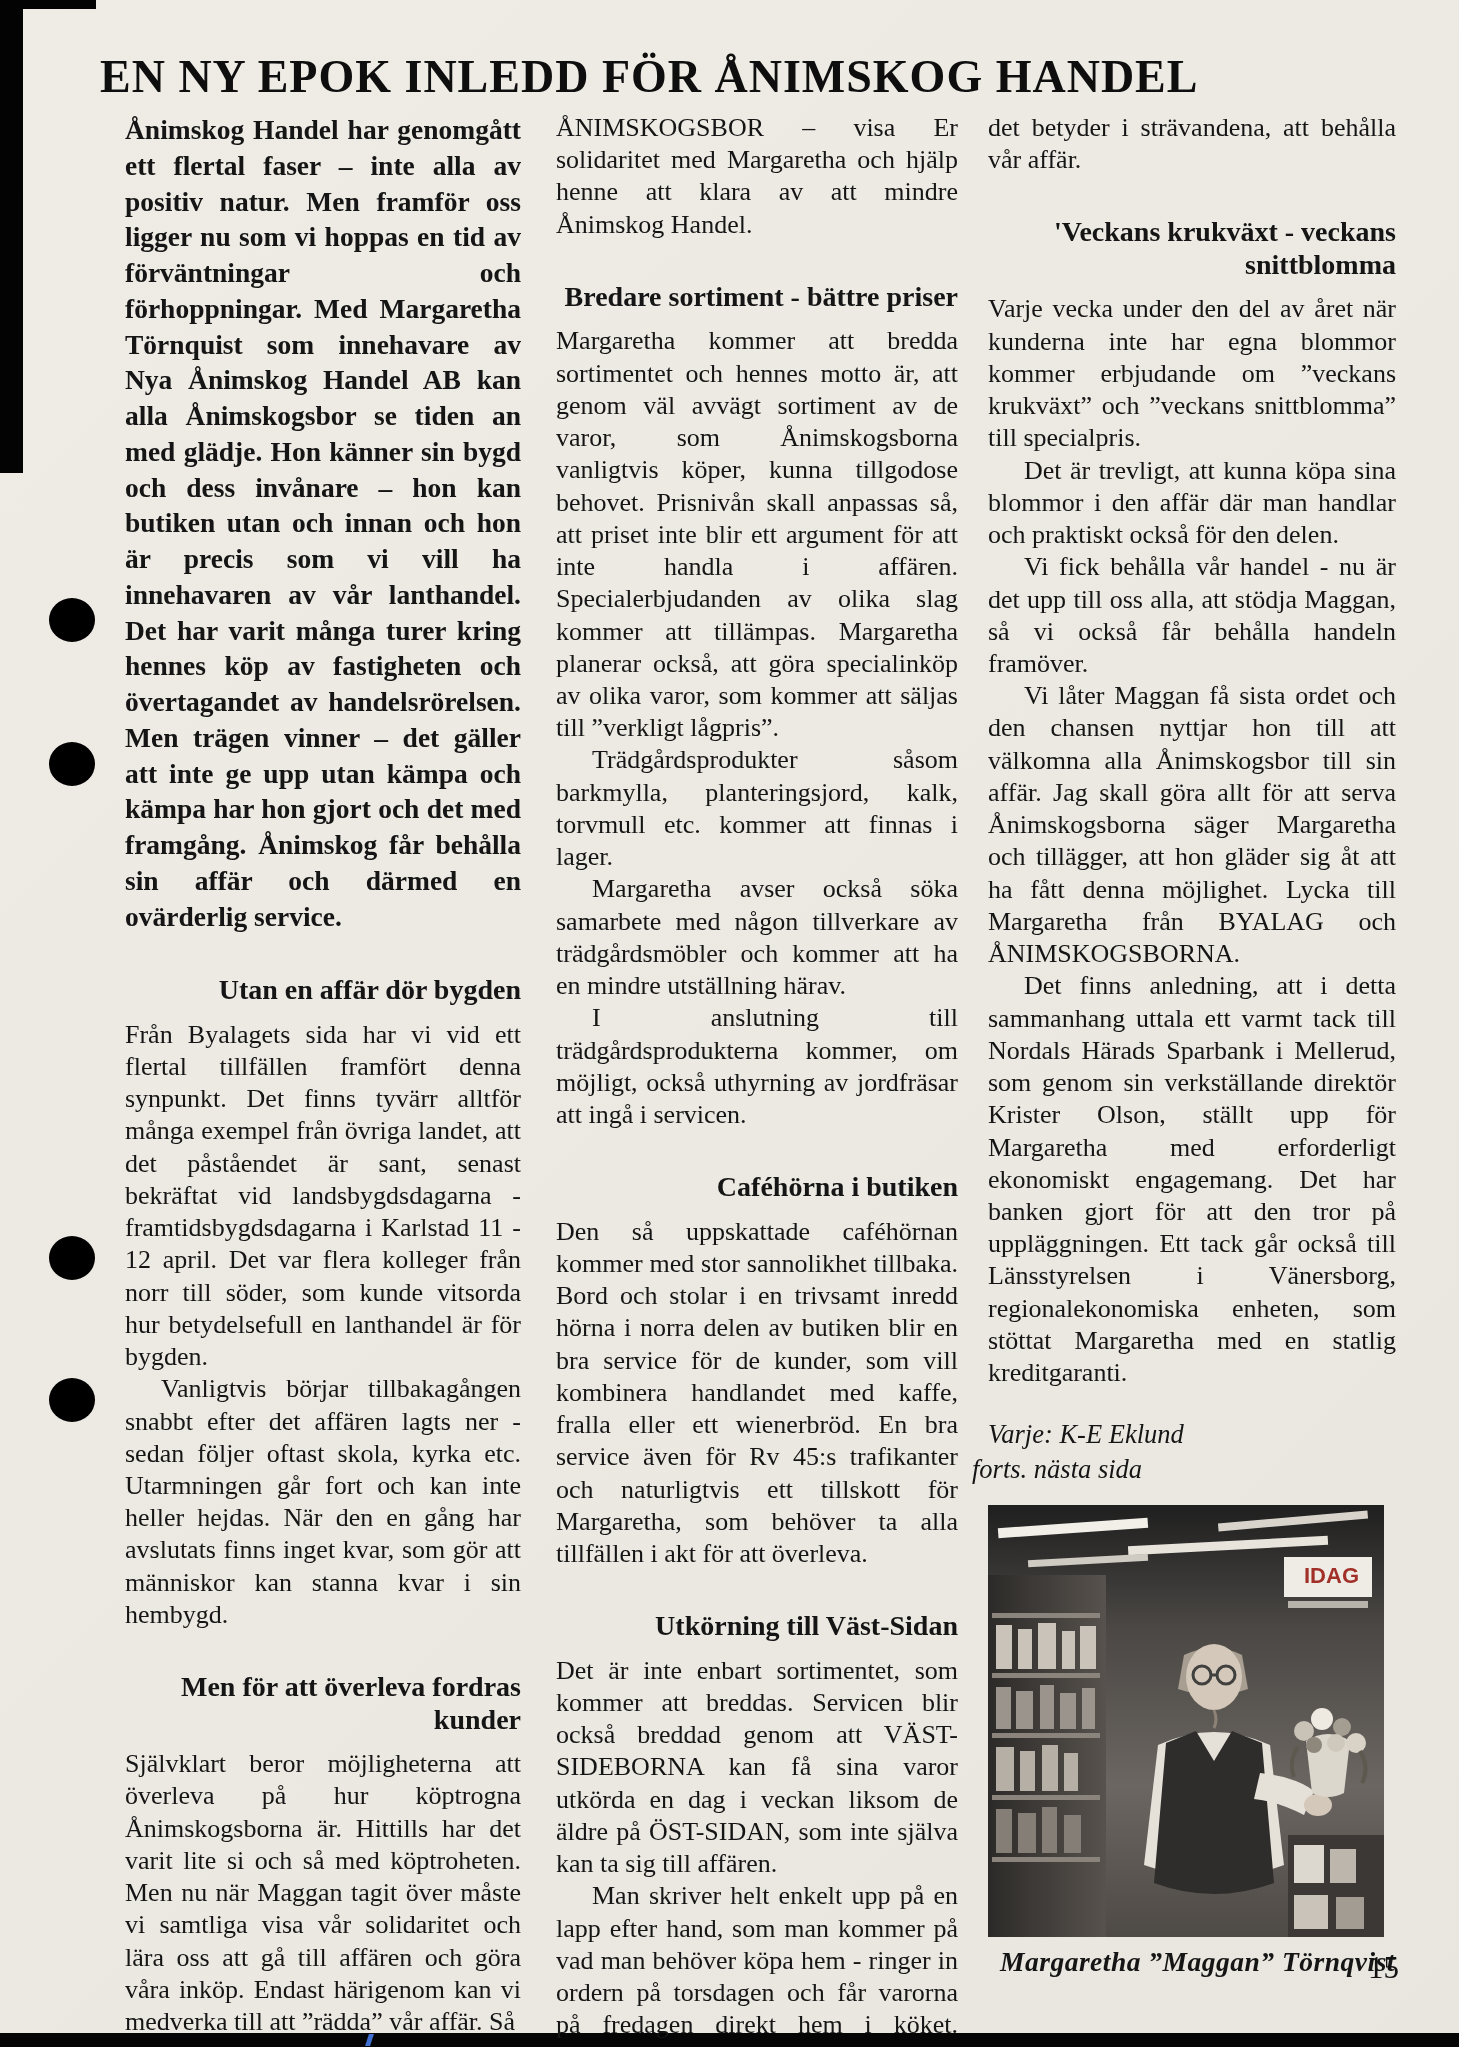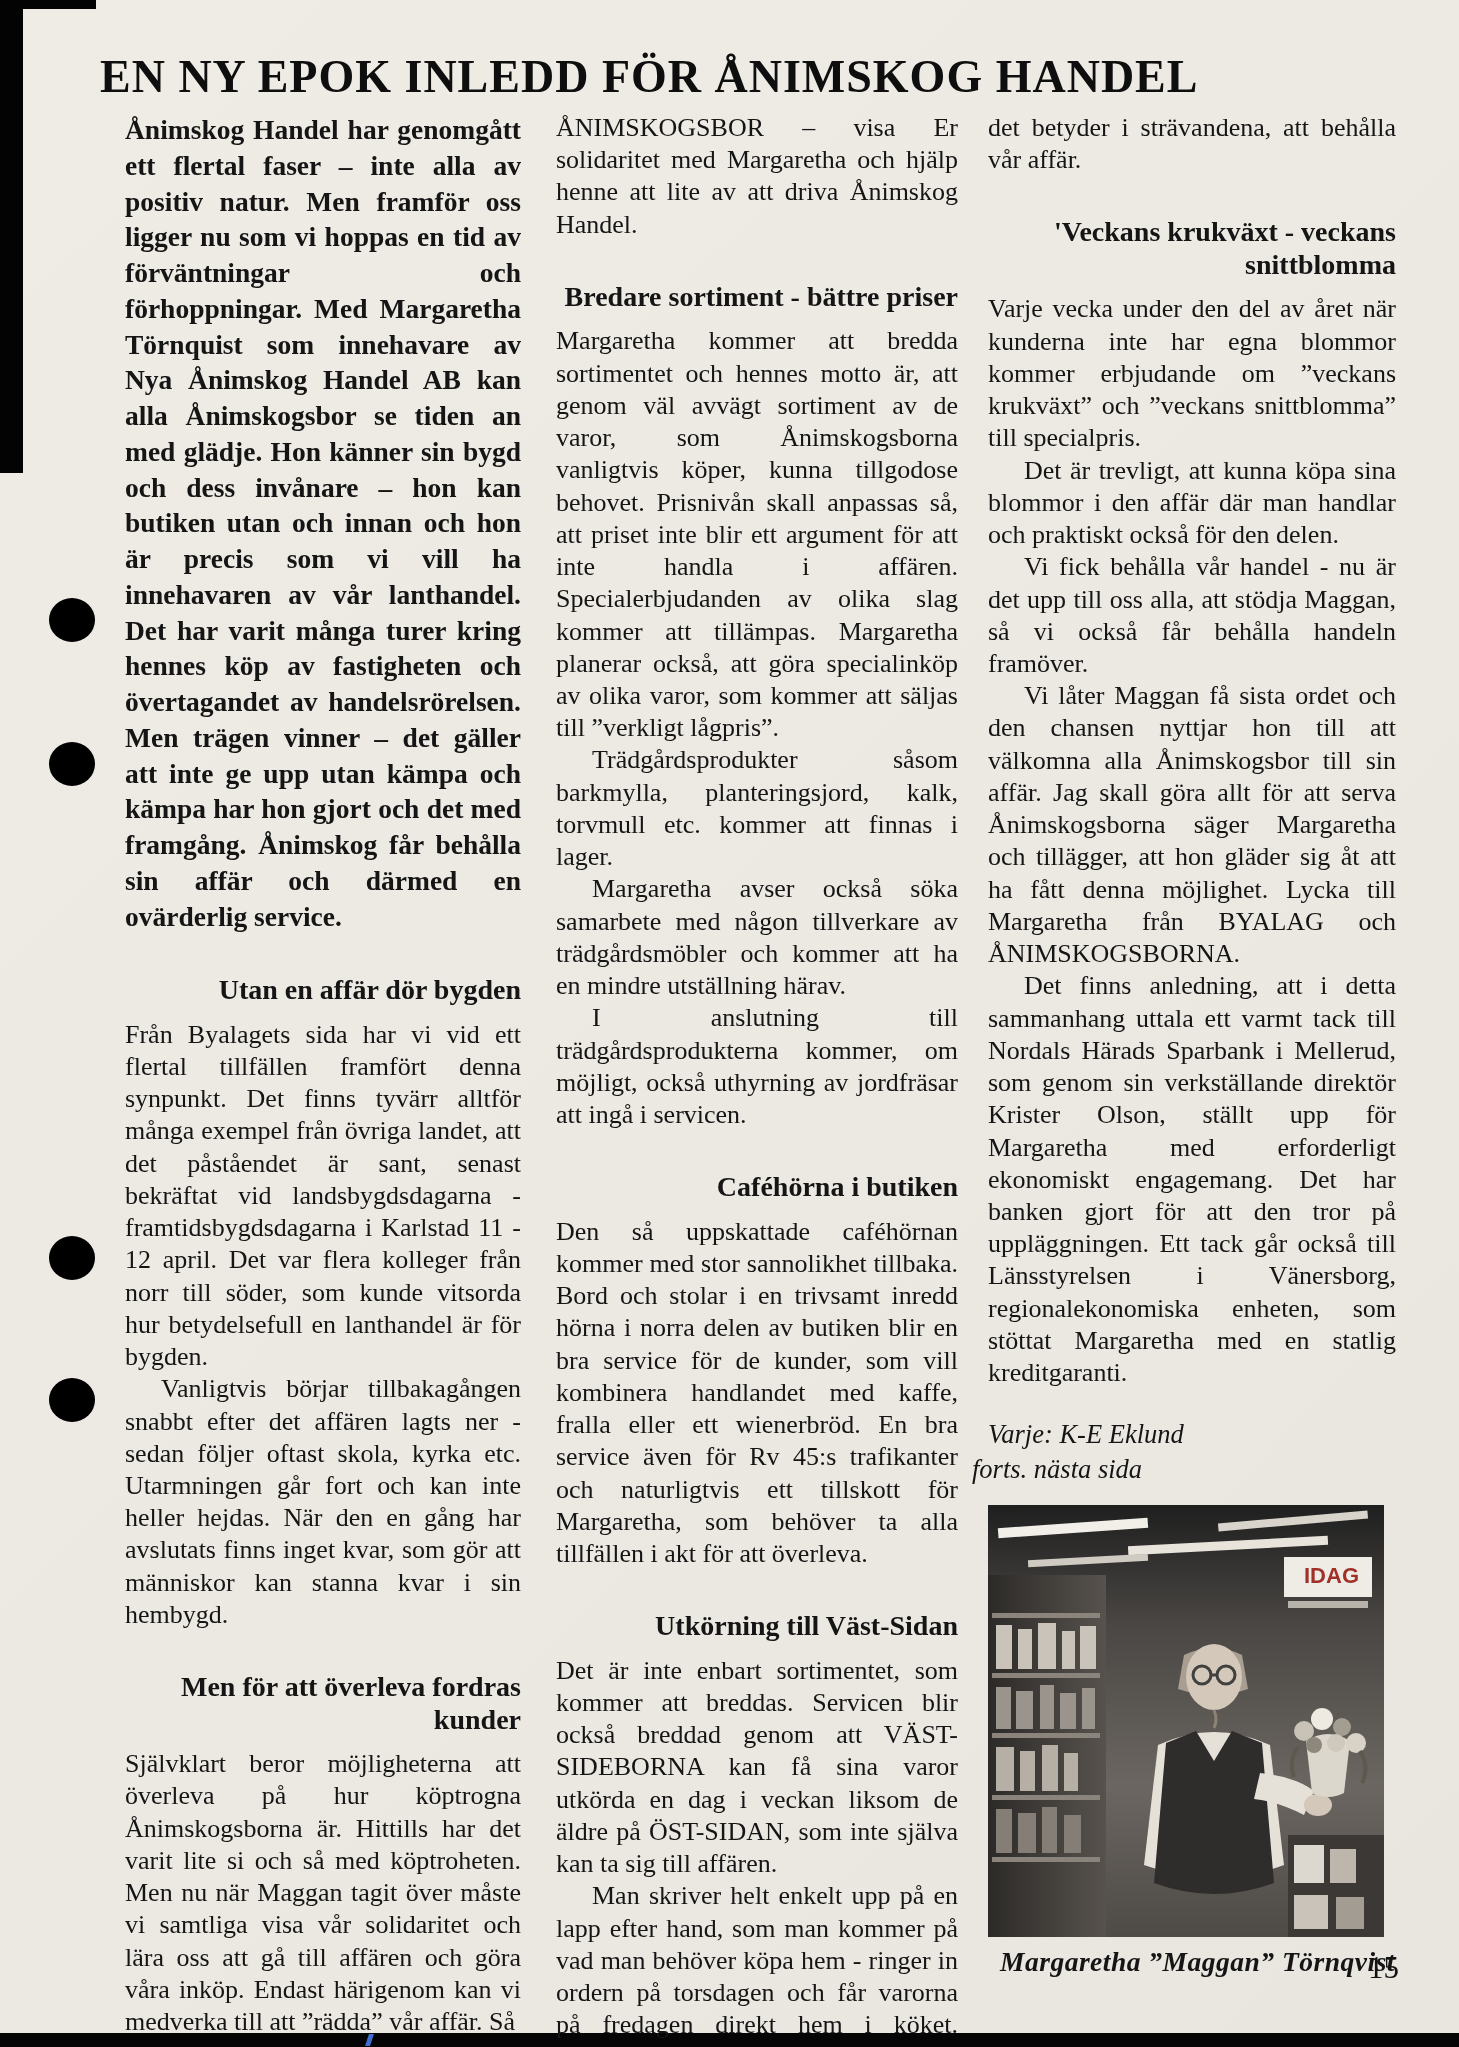--- a/index.html
+++ b/index.html
@@ -76,21 +76,21 @@
   <div class="col col1">
     <p class="lead-bold">Ånimskog Handel har genomgått ett flertal faser – inte alla av positiv natur. Men framför oss ligger nu som vi hoppas en tid av förväntningar och förhoppningar. Med Margaretha Törnquist som innehavare av Nya Ånimskog Handel AB kan alla Ånimskogsbor se tiden an med glädje. Hon känner sin bygd och dess invånare – hon kan butiken utan och innan och hon är precis som vi vill ha innehavaren av vår lanthandel. Det har varit många turer kring hennes köp av fastigheten och övertagandet av handelsrörelsen. Men trägen vinner – det gäller att inte ge upp utan kämpa och kämpa har hon gjort och det med framgång. Ånimskog får behålla sin affär och därmed en ovärderlig service.</p>
     <h3 class="sec-heading">Utan en affär dör bygden</h3>
     <p>Från Byalagets sida har vi vid ett flertal tillfällen framfört denna synpunkt. Det finns tyvärr alltför många exempel från övriga landet, att det påståendet är sant, senast bekräftat vid landsbygdsdagarna - framtidsbygdsdagarna i Karlstad 11 - 12 april. Det var flera kolleger från norr till söder, som kunde vitsorda hur betydelsefull en lanthandel är för bygden.</p>
     <p class="indent">Vanligtvis börjar tillbakagången snabbt efter det affären lagts ner - sedan följer oftast skola, kyrka etc. Utarmningen går fort och kan inte heller hejdas. När den en gång har avslutats finns inget kvar, som gör att människor kan stanna kvar i sin hembygd.</p>
     <h3 class="sec-heading">Men för att överleva fordras kunder</h3>
     <p>Självklart beror möjligheterna att överleva på hur köptrogna Ånimskogsborna är. Hittills har det varit lite si och så med köptroheten. Men nu när Maggan tagit över måste vi samtliga visa vår solidaritet och lära oss att gå till affären och göra våra inköp. Endast härigenom kan vi medverka till att ”rädda” vår affär. Så</p>
   </div>
 
   <div class="col col2">
-    <p>ÅNIMSKOGSBOR – visa Er solidaritet med Margaretha och hjälp henne att lite av att driva Ånimskog Handel.</p>
+    <p>ÅNIMSKOGSBOR – visa Er solidaritet med Margaretha och hjälp henne att klara av att mindre Ånimskog Handel.</p>
     <h3 class="sec-heading">Bredare sortiment - bättre priser</h3>
     <p>Margaretha kommer att bredda sortimentet och hennes motto är, att genom väl avvägt sortiment av de varor, som Ånimskogsborna vanligtvis köper, kunna tillgodose behovet. Prisnivån skall anpassas så, att priset inte blir ett argument för att inte handla i affären. Specialerbjudanden av olika slag kommer att tillämpas. Margaretha planerar också, att göra specialinköp av olika varor, som kommer att säljas till ”verkligt lågpris”.</p>
     <p class="indent">Trädgårdsprodukter såsom barkmylla, planteringsjord, kalk, torvmull etc. kommer att finnas i lager.</p>
     <p class="indent">Margaretha avser också söka samarbete med någon tillverkare av trädgårdsmöbler och kommer att ha en mindre utställning härav.</p>
     <p class="indent">I anslutning till trädgårdsprodukterna kommer, om möjligt, också uthyrning av jordfräsar att ingå i servicen.</p>
     <h3 class="sec-heading">Caféhörna i butiken</h3>
     <p>Den så uppskattade caféhörnan kommer med stor sannolikhet tillbaka. Bord och stolar i en trivsamt inredd hörna i norra delen av butiken blir en bra service för de kunder, som vill kombinera handlandet med kaffe, fralla eller ett wienerbröd. En bra service även för Rv 45:s trafikanter och naturligtvis ett tillskott för Margaretha, som behöver ta alla tillfällen i akt för att överleva.</p>
     <h3 class="sec-heading">Utkörning till Väst-Sidan</h3>
     <p>Det är inte enbart sortimentet, som kommer att breddas. Servicen blir också breddad genom att VÄST-SIDEBORNA kan få sina varor utkörda en dag i veckan liksom de äldre på ÖST-SIDAN, som inte själva kan ta sig till affären.</p>
     <p class="indent">Man skriver helt enkelt upp på en lapp efter hand, som man kommer på vad man behöver köpa hem - ringer in ordern på torsdagen och får varorna på fredagen direkt hem i köket. Praktiskt eller hur - och tänk vad</p>

